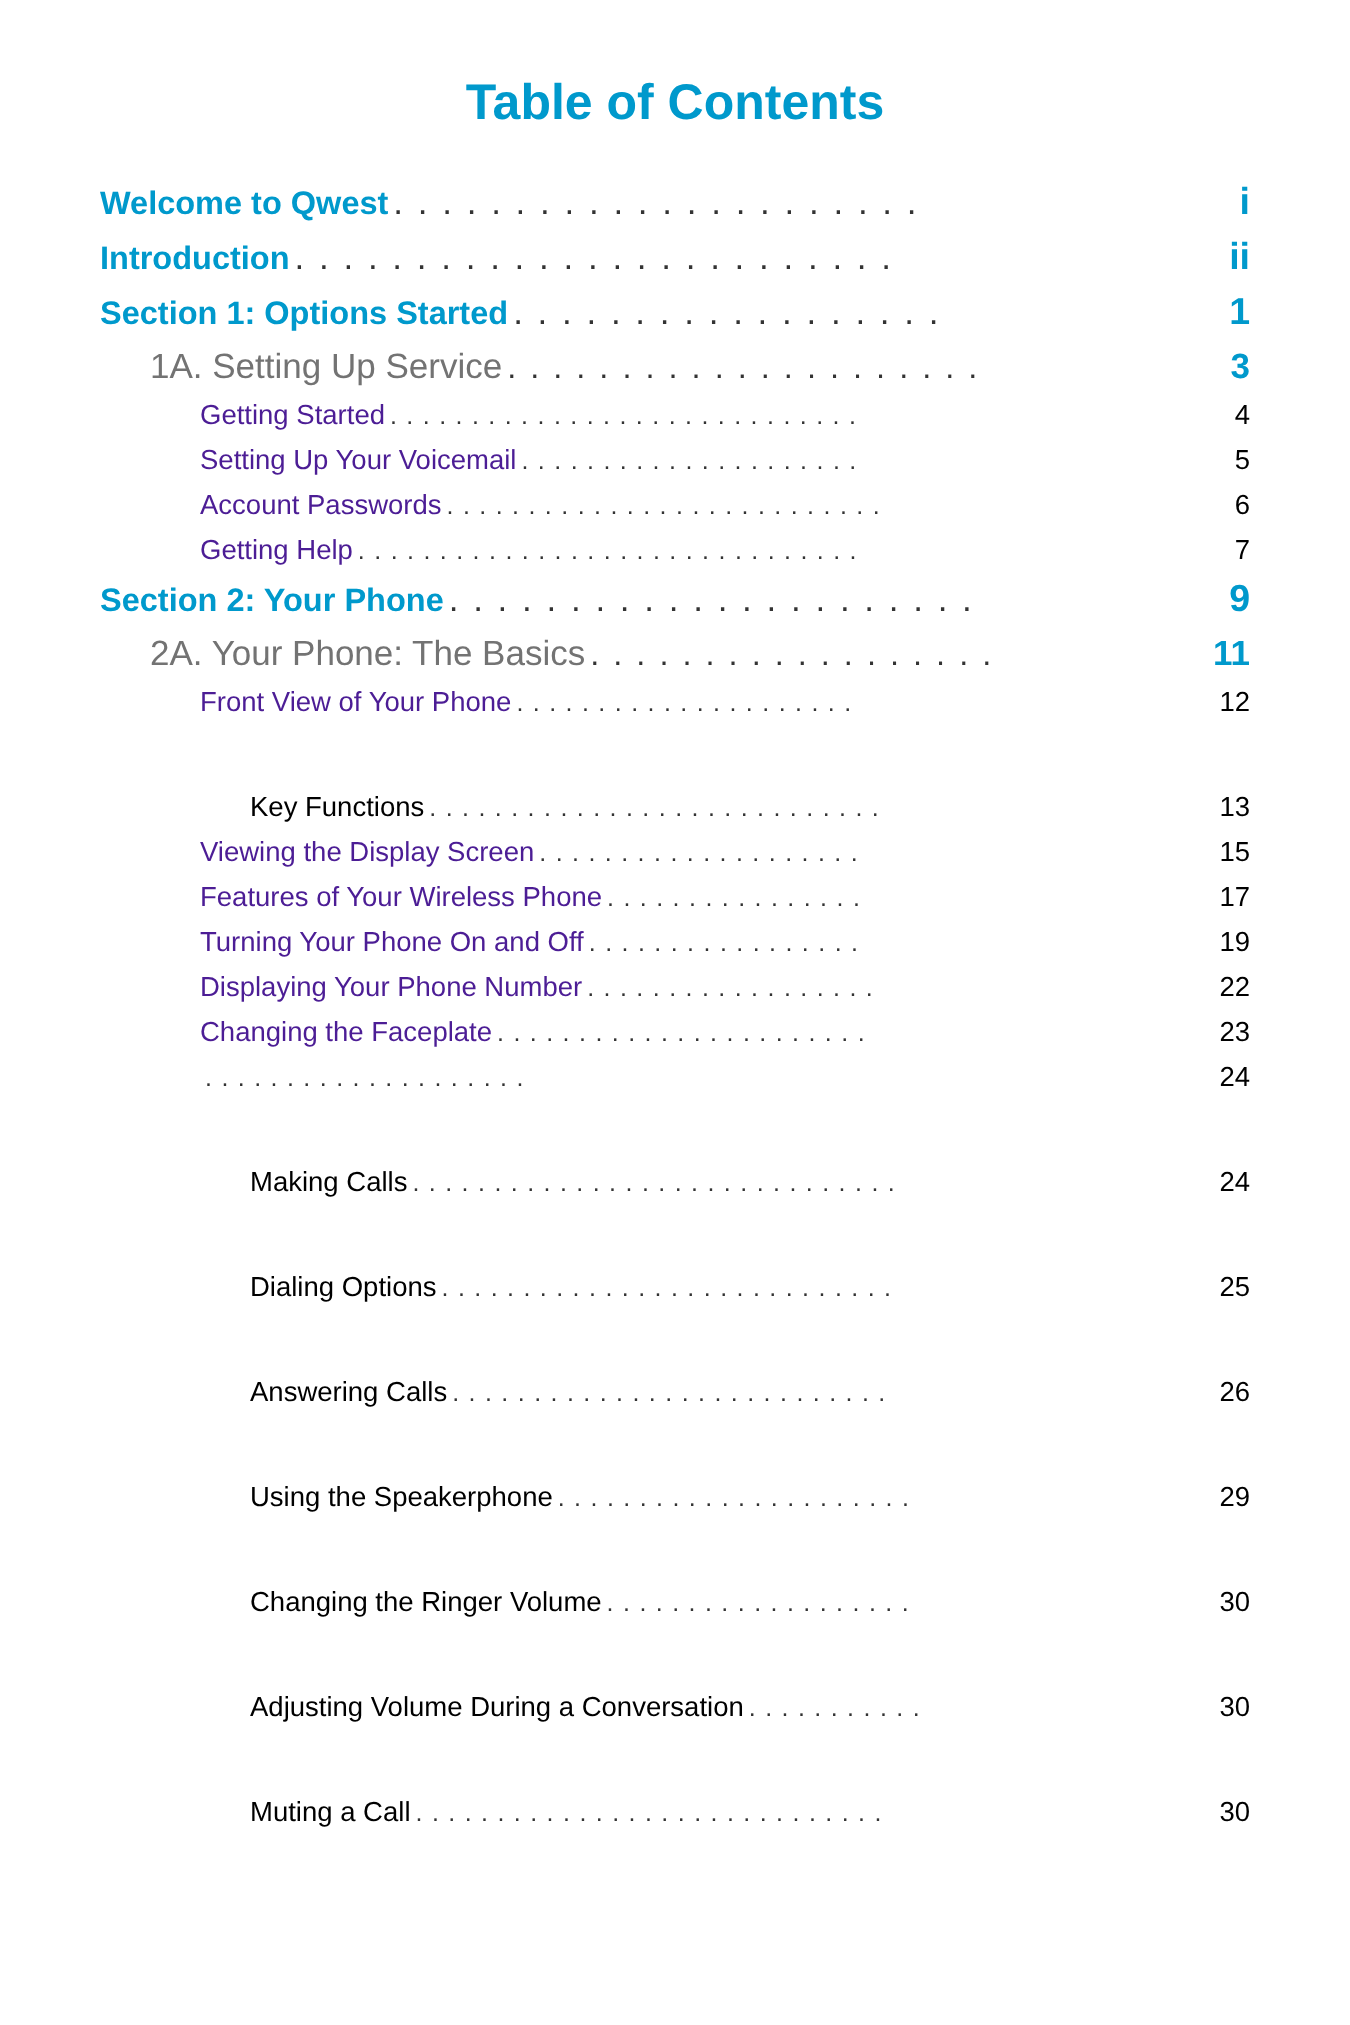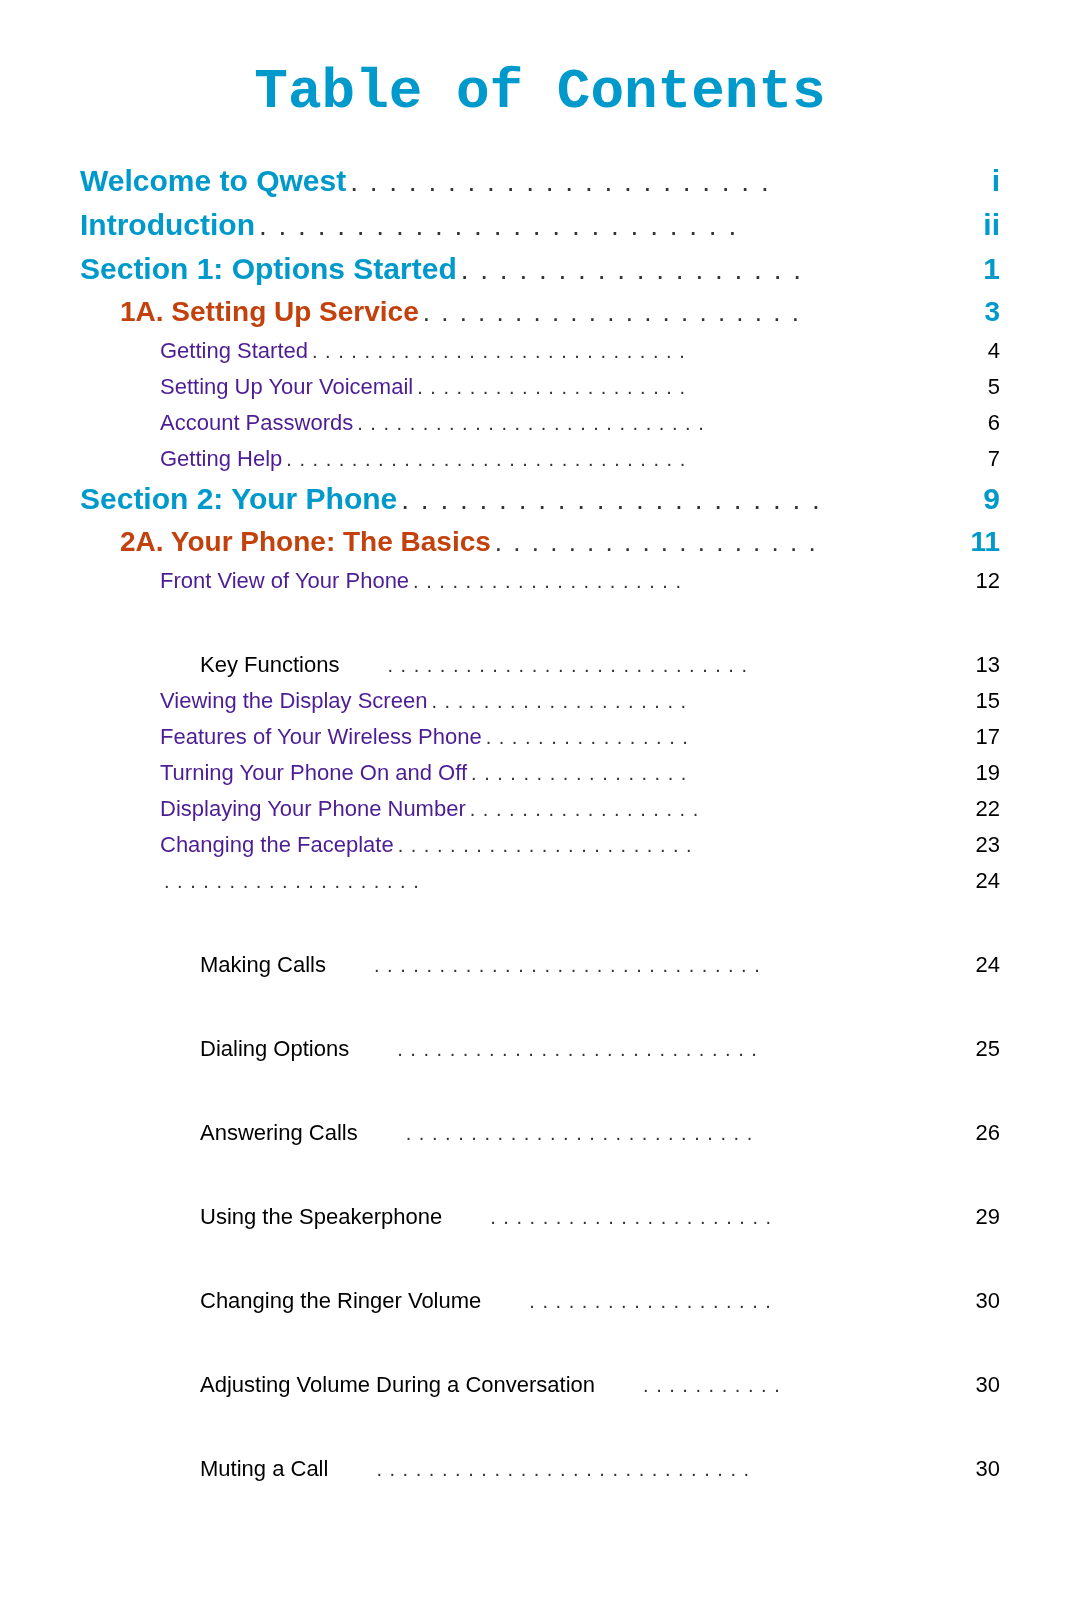--- a/index.html
+++ b/index.html
@@ -11,25 +11,25 @@
     body {
       background: #ffffff;
       font-family: 'Times New Roman', Times, serif;
       width: 1080px;
       min-height: 1620px;
       padding: 60px 80px;
     }
 
     .page-title {
       text-align: center;
-      font-size: 56px;
+      font-size: 40px;
       font-weight: bold;
       color: #0099cc;
       margin-bottom: 40px;
-      font-family: Liberation Mono, monospace;
+      font-family: Liberation Sans, sans-serif;
     }
 
     .toc-container {
       width: 100%;
     }
 
     .toc-row {
       display: flex;
       align-items: baseline;
       margin-bottom: 10px;
@@ -49,42 +49,42 @@
     }
 
     .toc-page {
       white-space: nowrap;
       flex-shrink: 0;
       text-align: right;
     }
 
     
     .level-0 .toc-label {
-      font-size: 30px;
+      font-size: 26px;
       font-weight: bold;
       color: #0099cc;
     }
     .level-0 .toc-dots {
       font-size: 28px;
       letter-spacing: 2px;
     }
     .level-0 .toc-page {
       font-size: 30px;
       font-weight: bold;
       color: #0099cc;
     }
 
     
     .level-1 {
       padding-left: 40px;
     }
     .level-1 .toc-label {
       font-size: 28px;
-      font-weight: bold;
-      color: #c2410c;
+      font-weight: normal;
+      color: #737373;
       text-align: right;
     }
     .level-1 .toc-dots {
       font-size: 26px;
       letter-spacing: 2px;
     }
     .level-1 .toc-page {
       font-size: 28px;
       font-weight: bold;
       color: #0099cc;
@@ -106,21 +106,20 @@
     }
     .level-2 .toc-page {
       font-size: 22px;
       font-weight: normal;
       color: #000;
     }
 
     
     .level-3 {
       padding-left: 120px;
-      gap: 44px;
     }
     .level-3 .toc-label {
       font-size: 22px;
       font-weight: normal;
       color: #000;
     }
     .level-3 .toc-dots {
       font-size: 20px;
       letter-spacing: 1px;
       color: #333;

